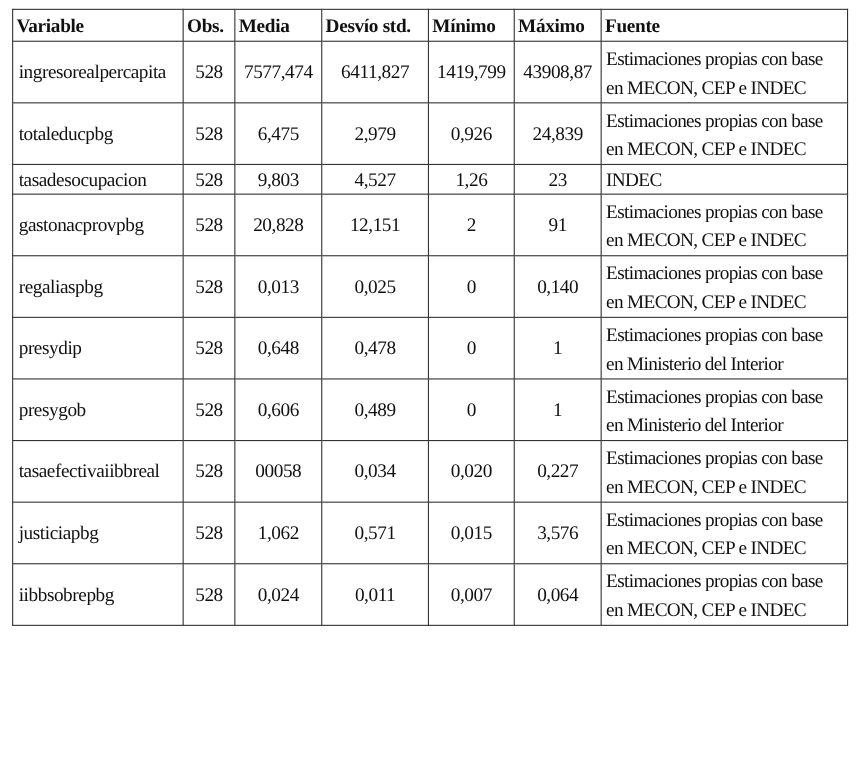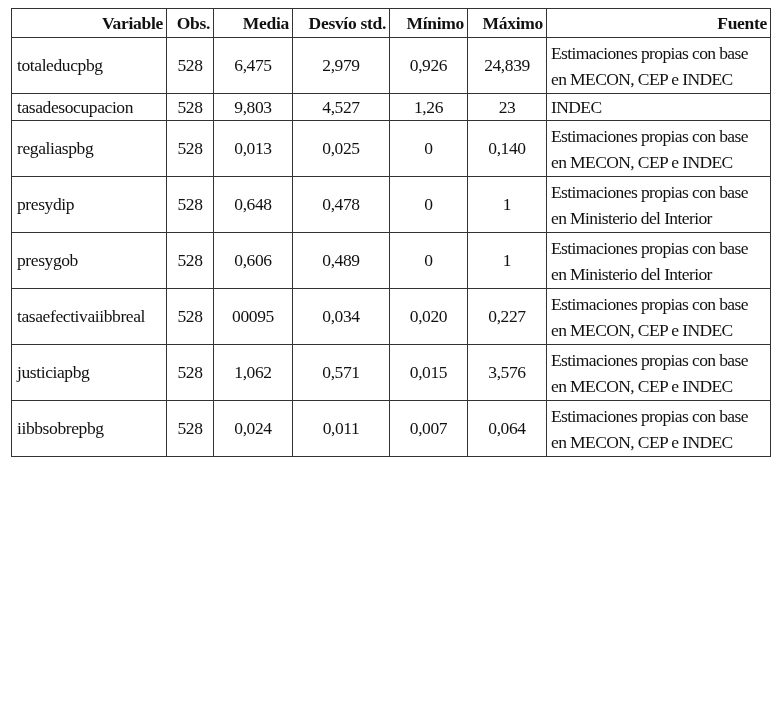--- a/index.html
+++ b/index.html
@@ -10,21 +10,21 @@
     font-family: "Liberation Serif", "DejaVu Serif", serif;
     font-size: 17.5px; color: #111;
     table-layout: fixed;
   }
   table.stats th, table.stats td {
     border: 1.5px solid #333;
     padding: 0 3px;
     white-space: nowrap;
     overflow: hidden;
   }
-  table.stats th { font-weight: bold; height: 28px; text-align: right; letter-spacing: -0.3px; }
+  table.stats th { font-weight: bold; height: 28px; text-align: left; letter-spacing: -0.3px; }
   table.stats td { text-align: center; letter-spacing: -0.4px; }
   table.stats td.var { text-align: left; padding-left: 5px; }
   table.stats td.src { text-align: left; padding-left: 4px; line-height: 26px; letter-spacing: -0.6px; }
   tr.single td { height: 26px; }
   tr.double td { height: 55px; }
   .src span { display: block; }
 </style>
 </head>
 <body>
 
@@ -44,40 +44,64 @@
       <th>Obs.</th>
       <th>Media</th>
       <th>Desvío std.</th>
       <th>Mínimo</th>
       <th>Máximo</th>
       <th>Fuente</th>
     </tr>
   </thead>
   <tbody id="tbody">
       <tr class="double">
+        <td class="var">ingresorealpercapita</td>
+        <td>528</td>
+        <td>7577,474</td>
+        <td>6411,827</td>
+        <td>1419,799</td>
+        <td>43908,87</td>
+        <td class="src">
+          <span>Estimaciones propias con base</span>
+          <span>en MECON, CEP e INDEC</span>
+        </td>
+      </tr>
+      <tr class="double">
         <td class="var">totaleducpbg</td>
         <td>528</td>
         <td>6,475</td>
         <td>2,979</td>
         <td>0,926</td>
         <td>24,839</td>
         <td class="src">
           <span>Estimaciones propias con base</span>
           <span>en MECON, CEP e INDEC</span>
         </td>
       </tr>
       <tr class="single">
         <td class="var">tasadesocupacion</td>
         <td>528</td>
         <td>9,803</td>
         <td>4,527</td>
         <td>1,26</td>
         <td>23</td>
         <td class="src">
           <span>INDEC</span>
+        </td>
+      </tr>
+      <tr class="double">
+        <td class="var">gastonacprovpbg</td>
+        <td>528</td>
+        <td>20,828</td>
+        <td>12,151</td>
+        <td>2</td>
+        <td>91</td>
+        <td class="src">
+          <span>Estimaciones propias con base</span>
+          <span>en MECON, CEP e INDEC</span>
         </td>
       </tr>
       <tr class="double">
         <td class="var">regaliaspbg</td>
         <td>528</td>
         <td>0,013</td>
         <td>0,025</td>
         <td>0</td>
         <td>0,140</td>
         <td class="src">
@@ -105,21 +129,21 @@
         <td>0</td>
         <td>1</td>
         <td class="src">
           <span>Estimaciones propias con base</span>
           <span>en Ministerio del Interior</span>
         </td>
       </tr>
       <tr class="double">
         <td class="var">tasaefectivaiibbreal</td>
         <td>528</td>
-        <td>00095</td>
+        <td>00058</td>
         <td>0,034</td>
         <td>0,020</td>
         <td>0,227</td>
         <td class="src">
           <span>Estimaciones propias con base</span>
           <span>en MECON, CEP e INDEC</span>
         </td>
       </tr>
       <tr class="double">
         <td class="var">justiciapbg</td>

